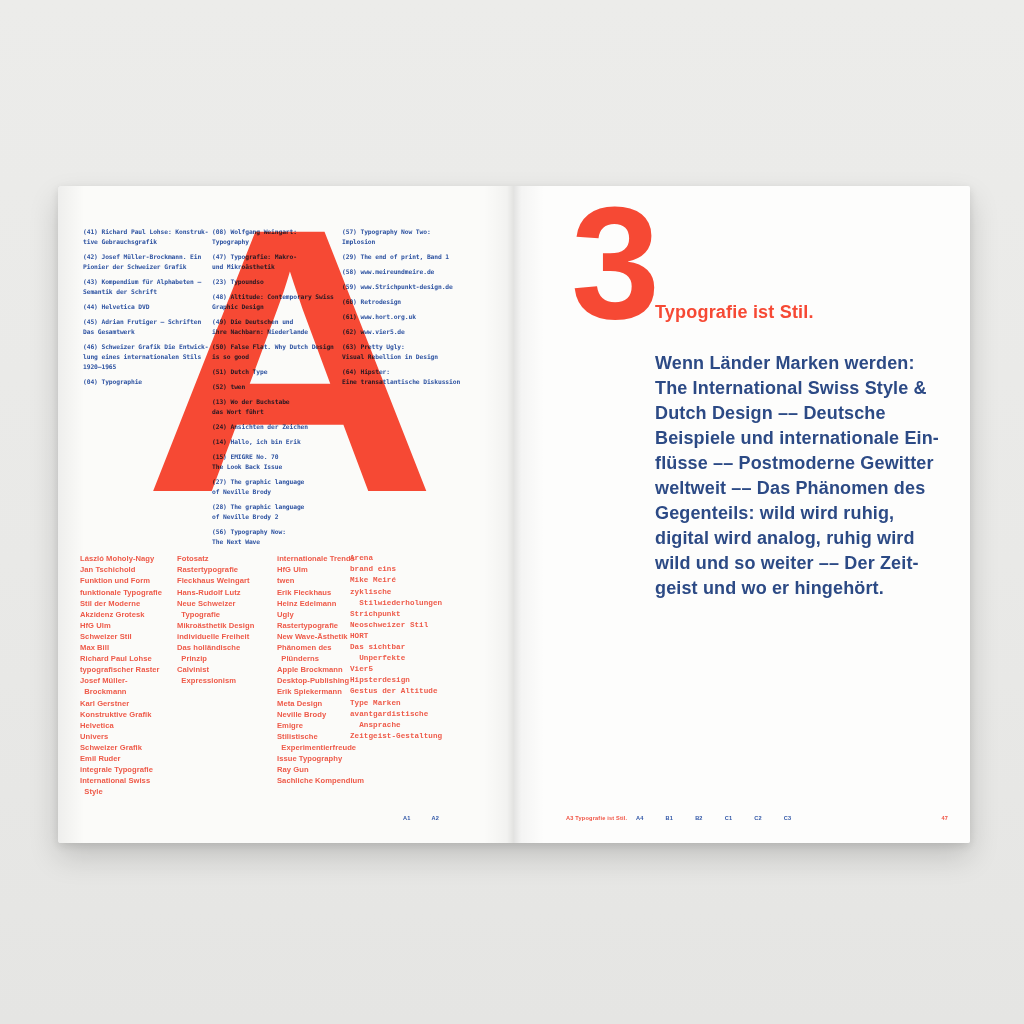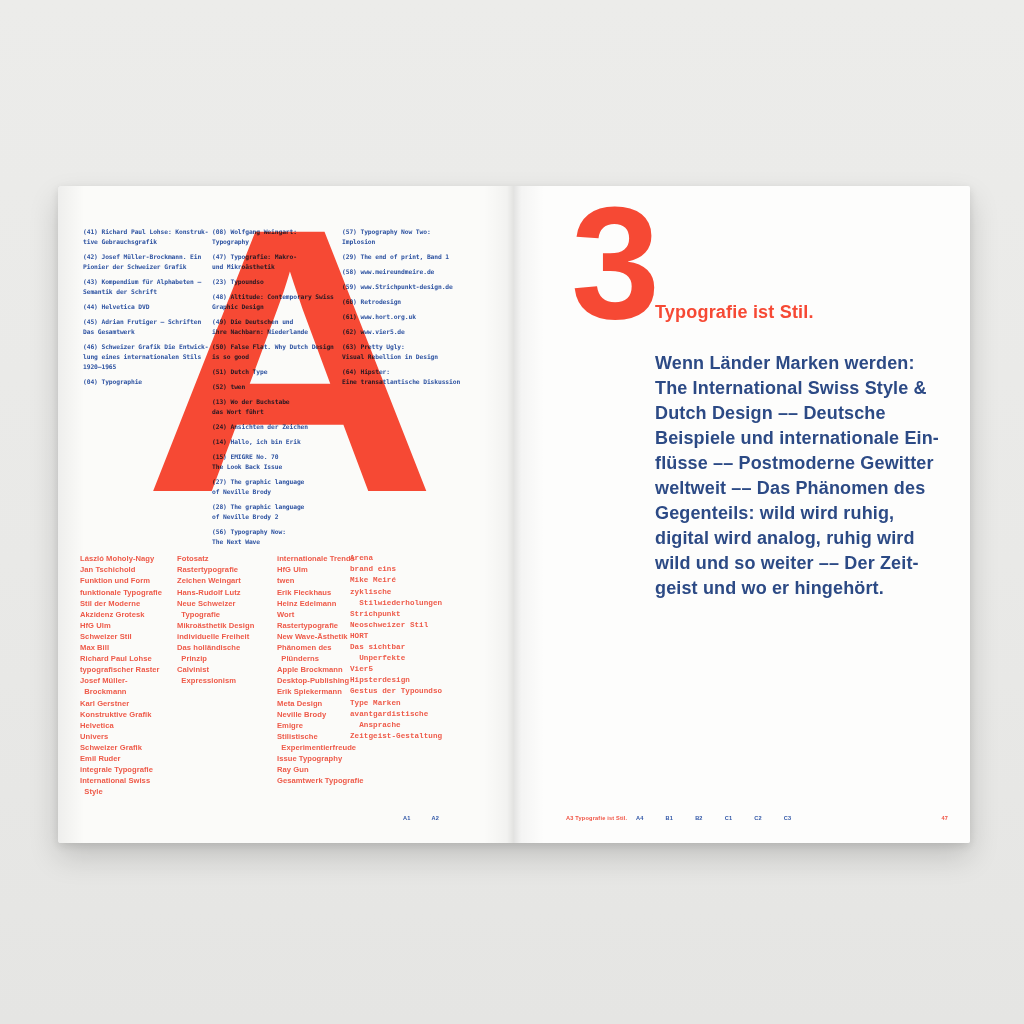--- a/index.html
+++ b/index.html
@@ -120,34 +120,34 @@
 Eine transatlantische Diskussion</div></div>
       </div>
 
       <div class="kw-col k1">
         
       <div class="kw-item">László Moholy-Nagy</div><div class="kw-item">Jan Tschichold</div><div class="kw-item">Funktion und Form</div><div class="kw-item">funktionale Typografie</div><div class="kw-item">Stil der Moderne</div><div class="kw-item">Akzidenz Grotesk</div><div class="kw-item">HfG Ulm</div><div class="kw-item">Schweizer Stil</div><div class="kw-item">Max Bill</div><div class="kw-item">Richard Paul Lohse</div><div class="kw-item">typografischer Raster</div><div class="kw-item">Josef Müller-
   Brockmann</div><div class="kw-item">Karl Gerstner</div><div class="kw-item">Konstruktive Grafik</div><div class="kw-item">Helvetica</div><div class="kw-item">Univers</div><div class="kw-item">Schweizer Grafik</div><div class="kw-item">Emil Ruder</div><div class="kw-item">integrale Typografie</div><div class="kw-item">International Swiss
   Style</div></div>
       <div class="kw-col k2">
         
-      <div class="kw-item">Fotosatz</div><div class="kw-item">Rastertypografie</div><div class="kw-item">Zeichen Weingart</div><div class="kw-item">Hans-Rudolf Lutz</div><div class="kw-item">Neue Schweizer
+      <div class="kw-item">Fotosatz</div><div class="kw-item">Rastertypografie</div><div class="kw-item">Fleckhaus Weingart</div><div class="kw-item">Hans-Rudolf Lutz</div><div class="kw-item">Neue Schweizer
   Typografie</div><div class="kw-item">Mikroästhetik Design</div><div class="kw-item">individuelle Freiheit</div><div class="kw-item">Das holländische
   Prinzip</div><div class="kw-item">Calvinist
   Expressionism</div></div>
       <div class="kw-col k3">
         
-      <div class="kw-item">internationale Trends</div><div class="kw-item">HfG Ulm</div><div class="kw-item">twen</div><div class="kw-item">Erik Fleckhaus</div><div class="kw-item">Heinz Edelmann</div><div class="kw-item">Wort</div><div class="kw-item">Rastertypografie</div><div class="kw-item">New Wave-Ästhetik</div><div class="kw-item">Phänomen des
+      <div class="kw-item">internationale Trends</div><div class="kw-item">HfG Ulm</div><div class="kw-item">twen</div><div class="kw-item">Erik Fleckhaus</div><div class="kw-item">Heinz Edelmann</div><div class="kw-item">Ugly</div><div class="kw-item">Rastertypografie</div><div class="kw-item">New Wave-Ästhetik</div><div class="kw-item">Phänomen des
   Plünderns</div><div class="kw-item">Apple Brockmann</div><div class="kw-item">Desktop-Publishing</div><div class="kw-item">Erik Spiekermann</div><div class="kw-item">Meta Design</div><div class="kw-item">Neville Brody</div><div class="kw-item">Emigre</div><div class="kw-item">Stilistische
-  Experimentierfreude</div><div class="kw-item">Issue Typography</div><div class="kw-item">Ray Gun</div><div class="kw-item">Gesamtwerk Typografie</div></div>
+  Experimentierfreude</div><div class="kw-item">Issue Typography</div><div class="kw-item">Ray Gun</div><div class="kw-item">Sachliche Kompendium</div></div>
       <div class="kw-col k4">
         
       <div class="kw-item">Arena</div><div class="kw-item">brand eins</div><div class="kw-item">Mike Meiré</div><div class="kw-item">zyklische
   Stilwiederholungen</div><div class="kw-item">Strichpunkt</div><div class="kw-item">Neoschweizer Stil</div><div class="kw-item">HORT</div><div class="kw-item">Das sichtbar
-  Unperfekte</div><div class="kw-item">Vier5</div><div class="kw-item">Hipsterdesign</div><div class="kw-item">Gestus der Typoundso</div><div class="kw-item">Type Marken</div><div class="kw-item">avantgardistische
+  Unperfekte</div><div class="kw-item">Vier5</div><div class="kw-item">Hipsterdesign</div><div class="kw-item">Gestus der Altitude</div><div class="kw-item">Type Marken</div><div class="kw-item">avantgardistische
   Ansprache</div><div class="kw-item">Zeitgeist-Gestaltung</div></div>
     </div>
 
     <div class="page right"></div>
 
     <div class="big-number">3</div>
     <div class="chapter-title">Typografie ist Stil.</div>
     <div class="body-text">Wenn Länder Marken werden:
 The International Swiss Style &amp;
 Dutch Design –– Deutsche

